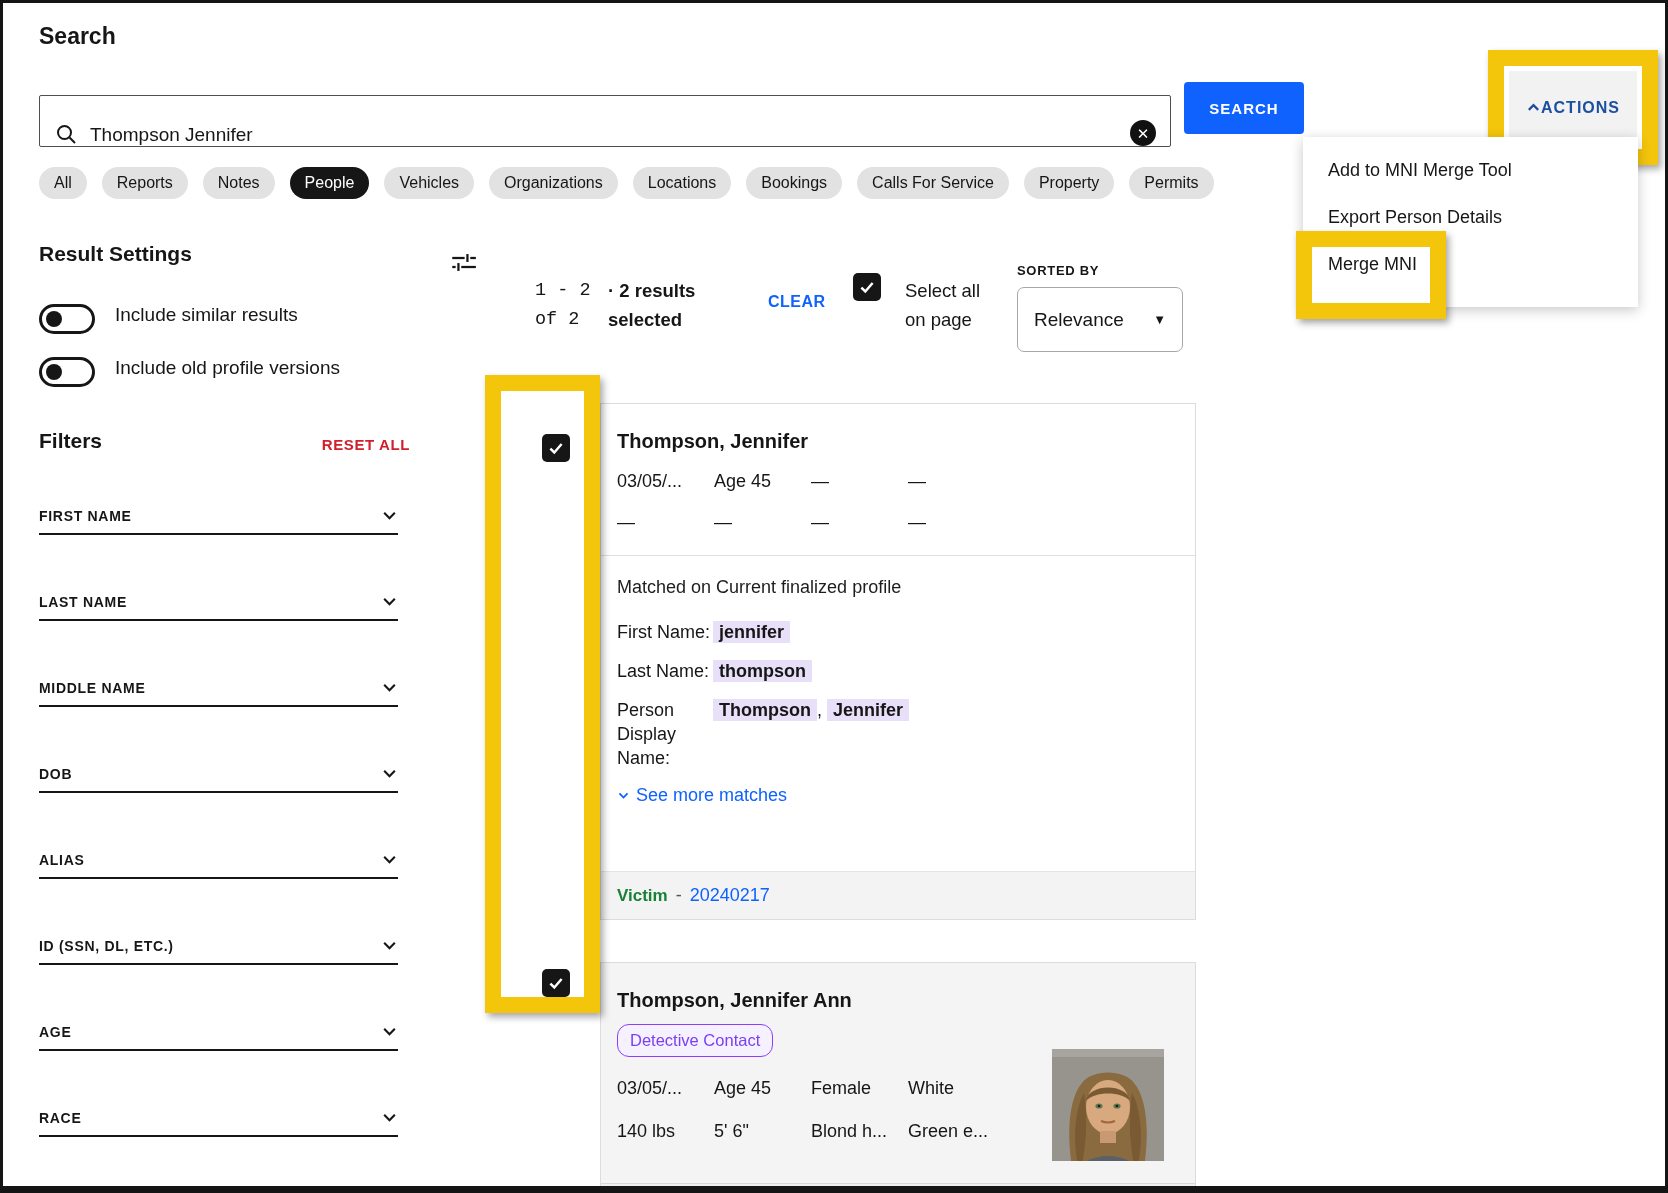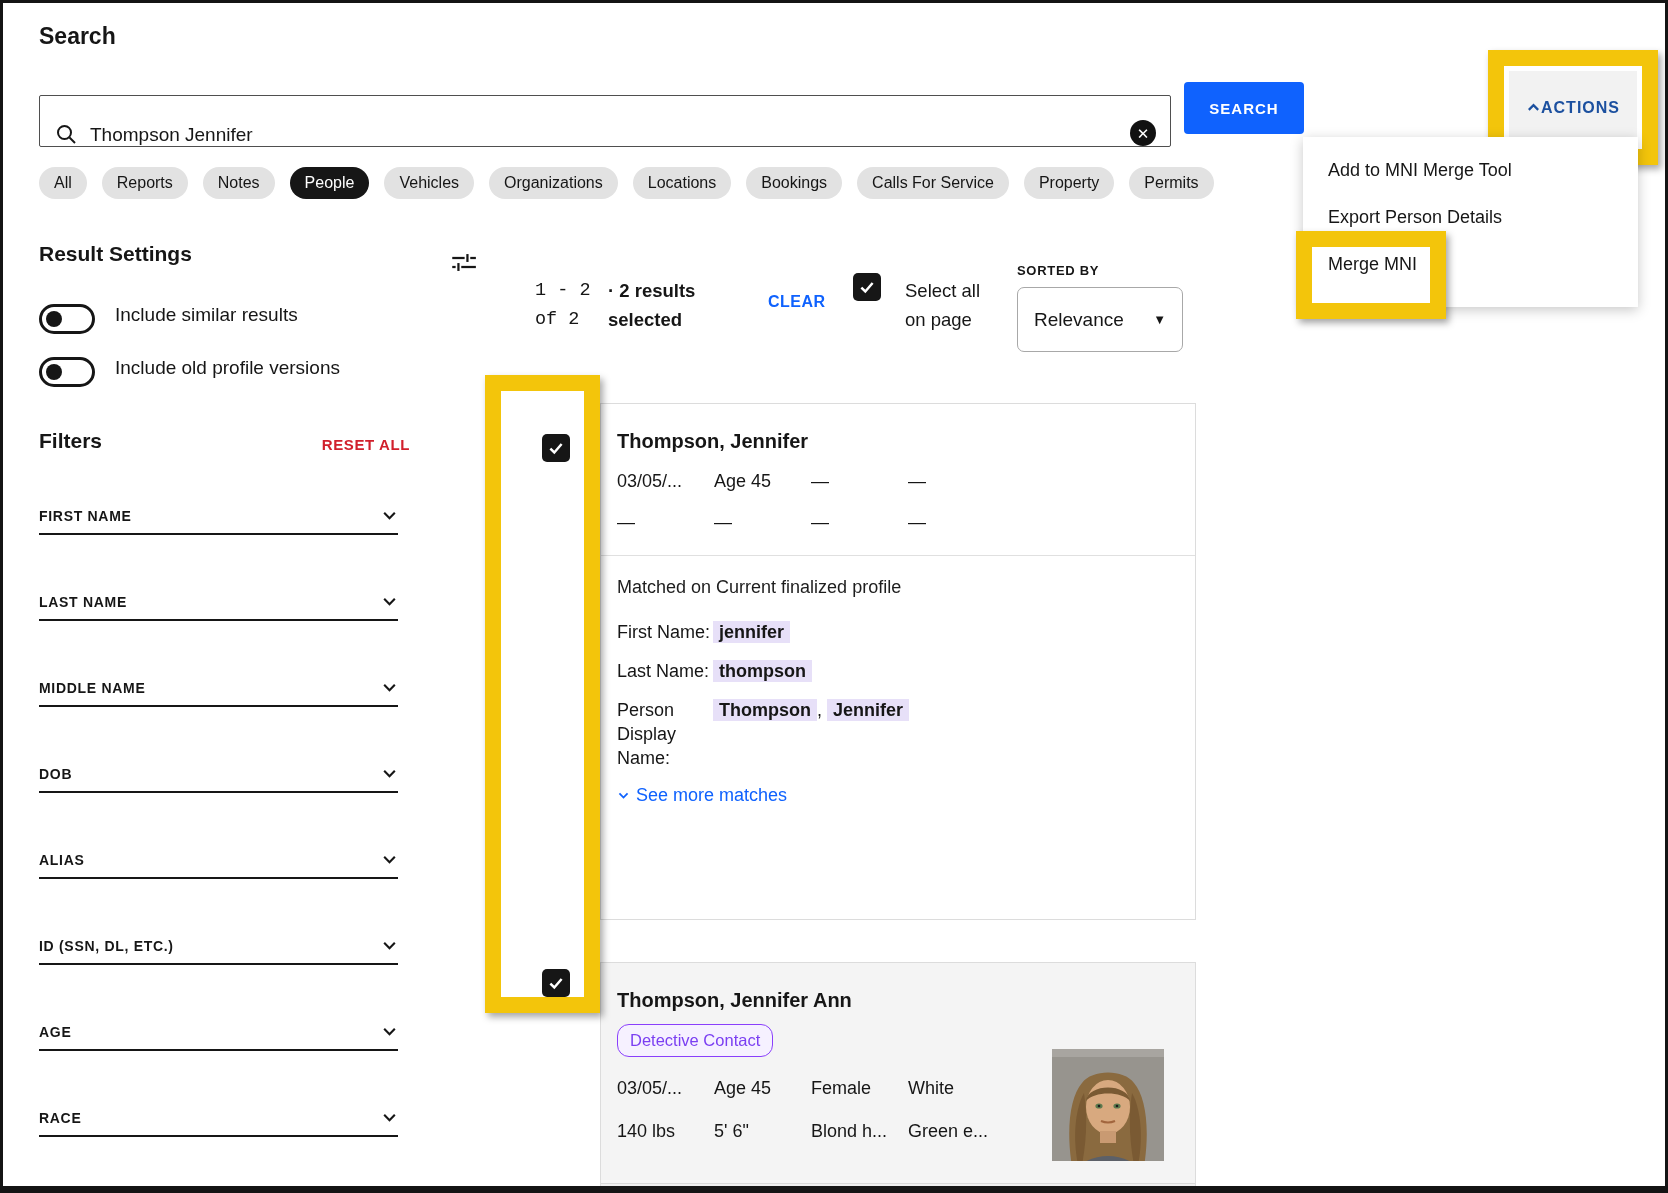--- a/index.html
+++ b/index.html
@@ -348,20 +348,25 @@
           </div>
         </div>
       <div class="see-more">
         <span>
           <svg viewBox="0 0 16 16" width="13" height="13">
               <path d="M3 5.5l5 5 5-5" fill="none" stroke="#0f62fe" stroke-width="2.2"></path>
             </svg>
         </span>
         <span>See more matches</span>
       </div>
+    </div>
+    <div class="victim-strip">
+      <span class="victim-role">Victim</span>
+      <span class="victim-dash">-</span>
+      <span class="report-link">20240217</span>
     </div>
   </div>
 
   <div class="abs card card2">
     <div class="card-pad">
       <div class="person-name">Thompson, Jennifer Ann</div>
       <div class="badge">Detective Contact</div>
       <div class="info-row" style="margin-top:21px;">
           <span class="cell">03/05/...</span>
           <span class="cell">Age 45</span>

